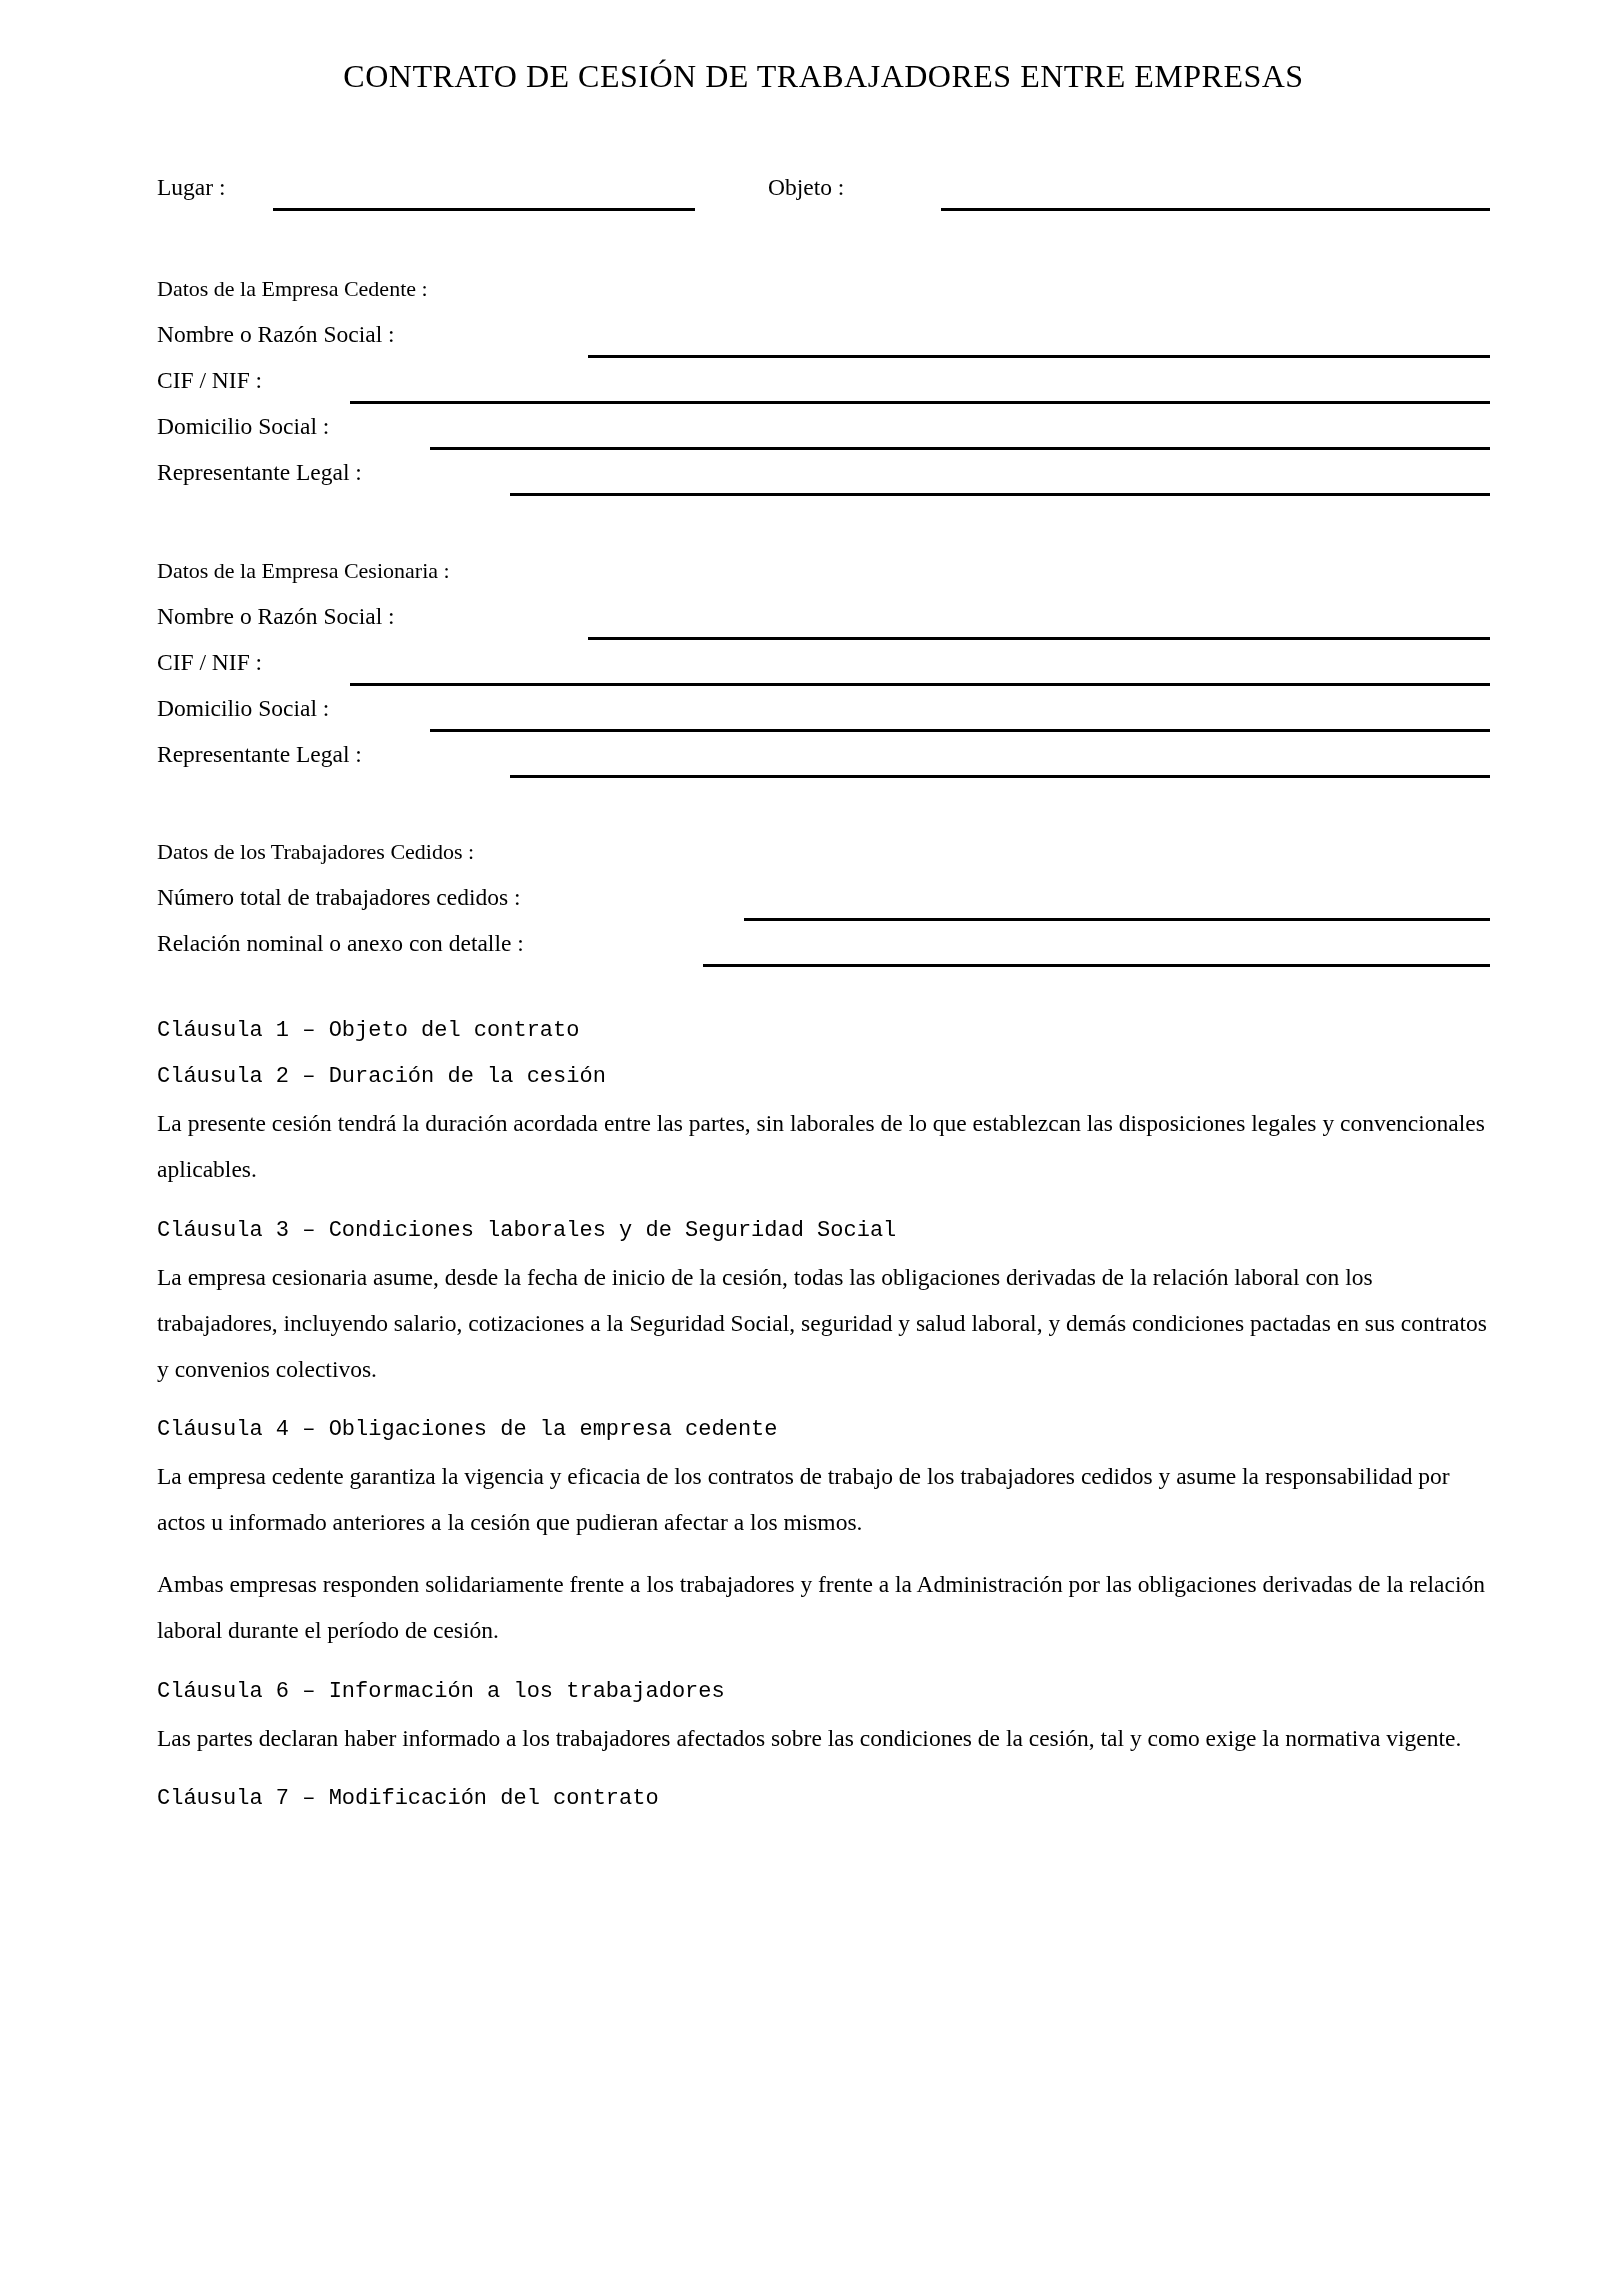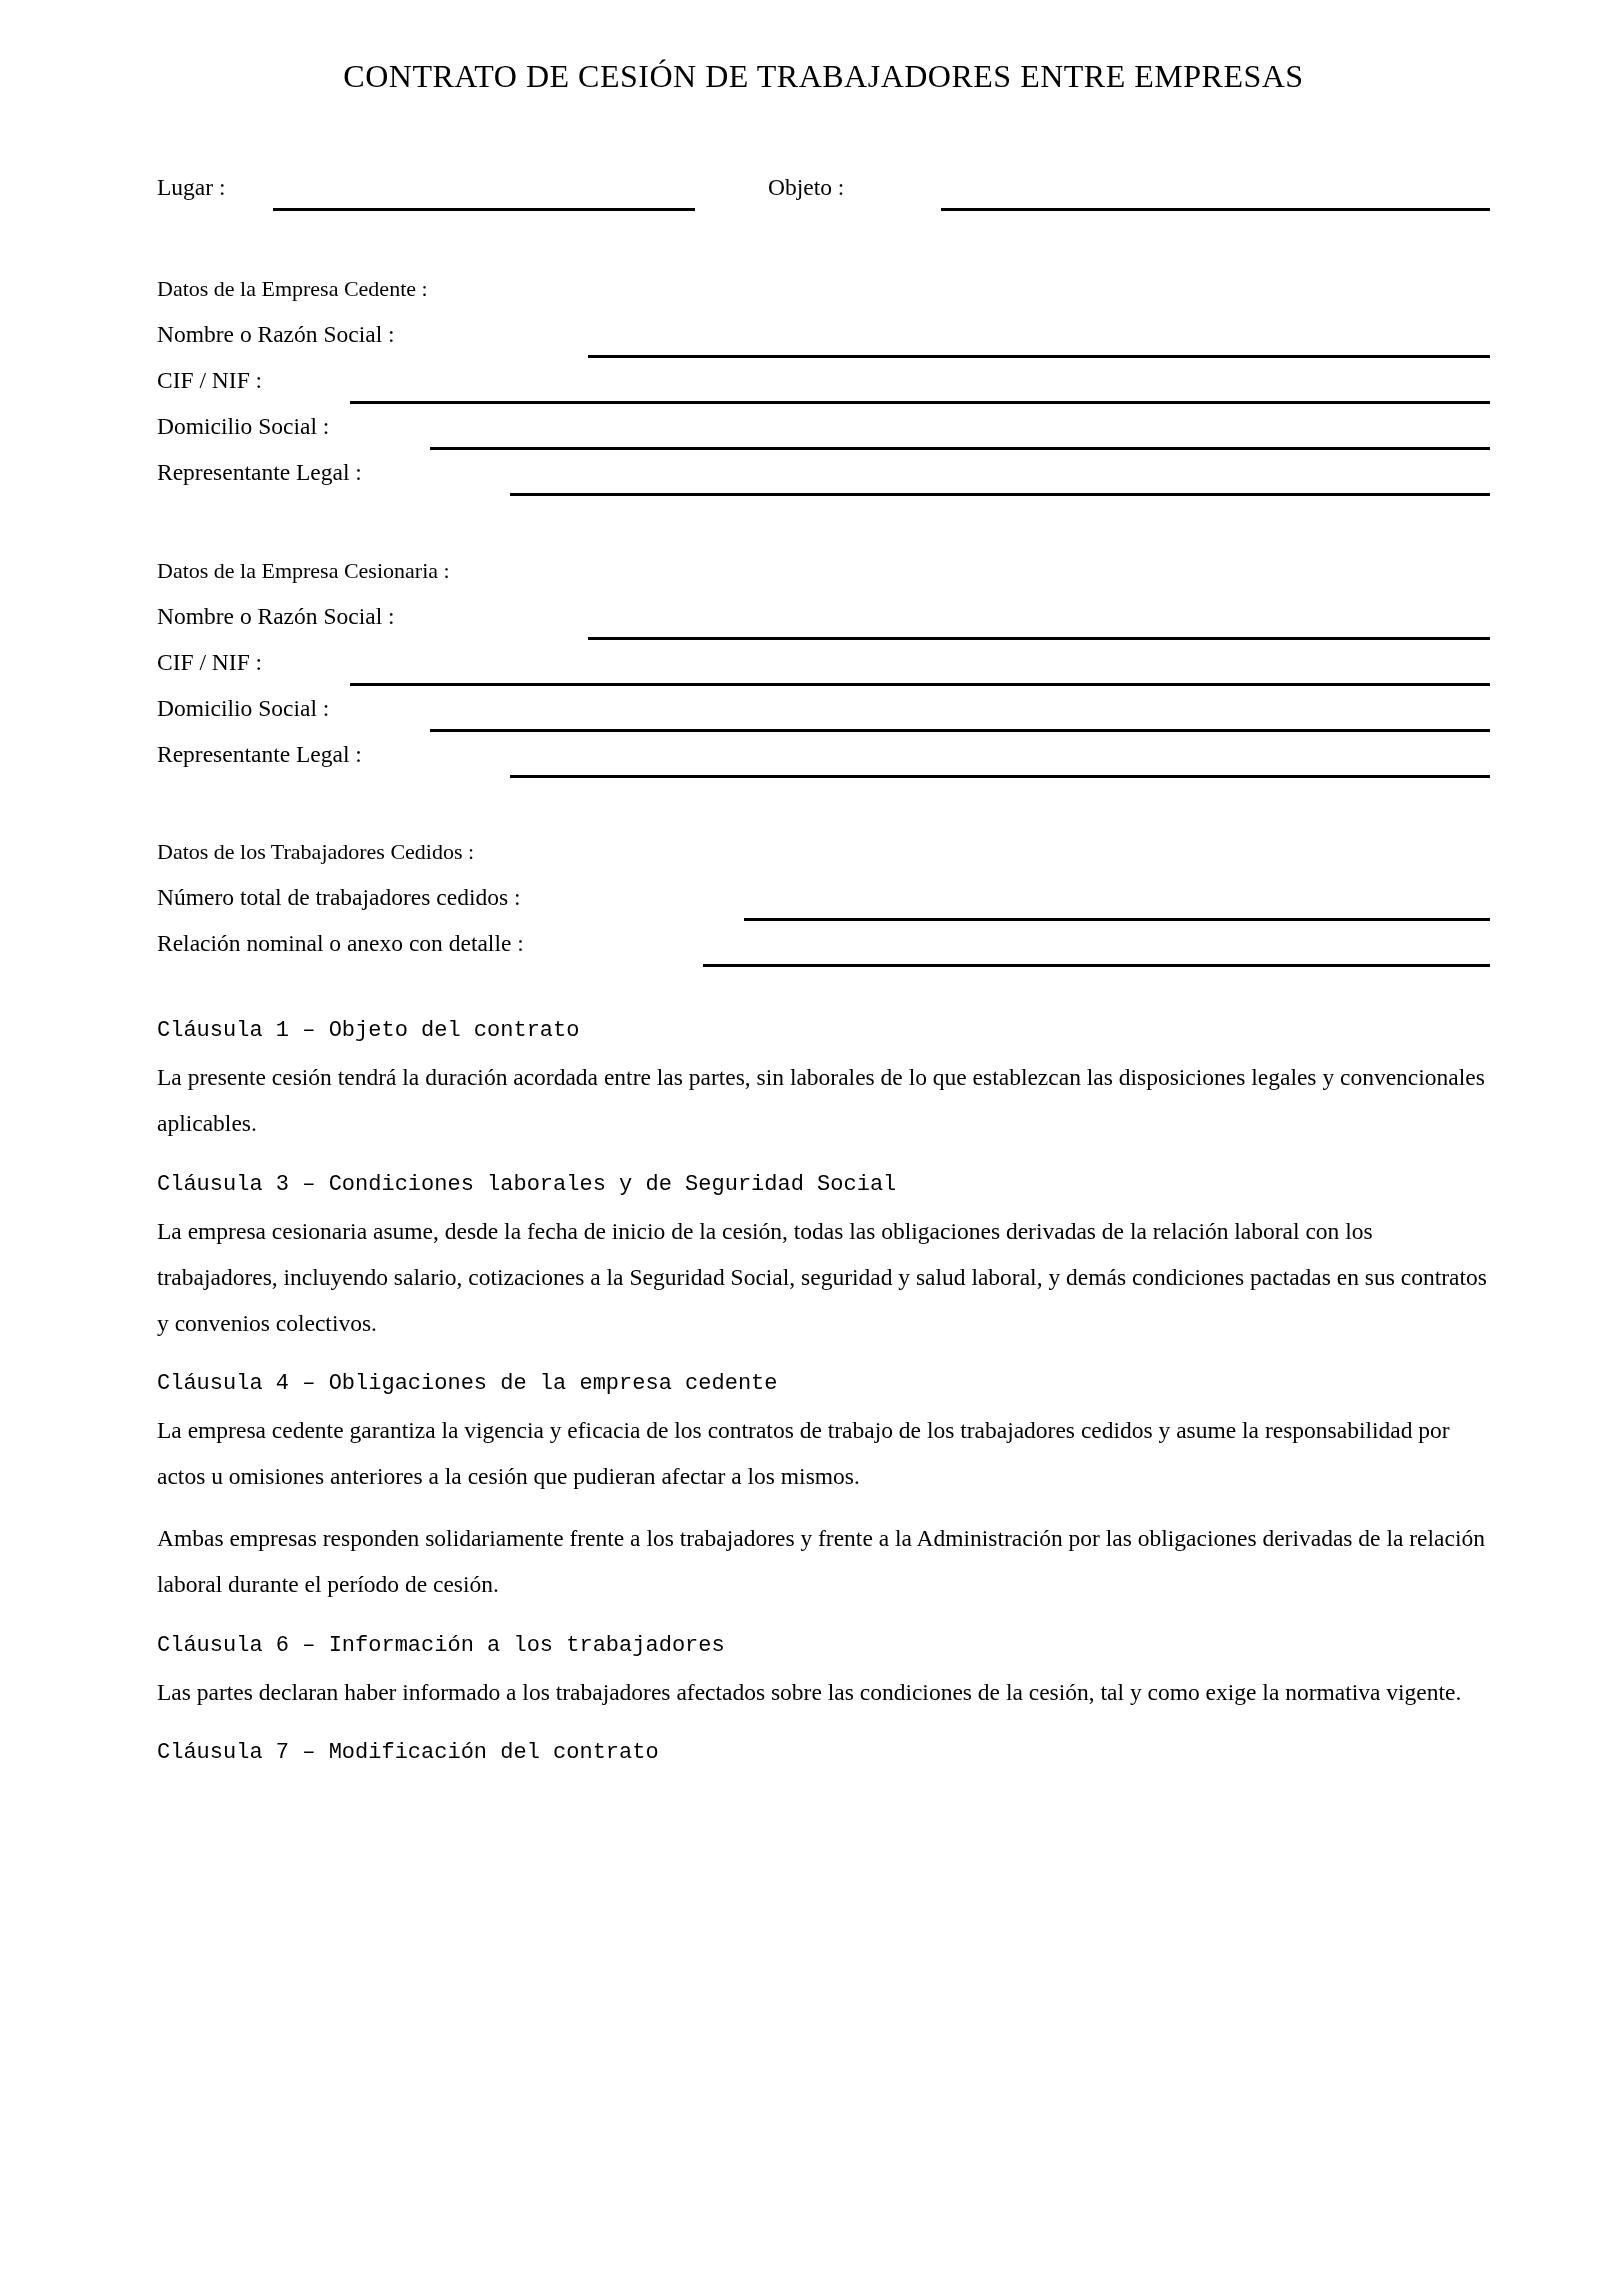--- a/index.html
+++ b/index.html
@@ -112,27 +112,28 @@
     <span class="lbl">Número total de trabajadores cedidos :</span>
     <div class="ln ln-numero"></div>
   </div>
   <div class="frow">
     <span class="lbl">Relación nominal o anexo con detalle :</span>
     <div class="ln ln-relacion"></div>
   </div>
 
   <p class="clause-h first">Cláusula 1 – Objeto del contrato</p>
 
+  <p class="clause-h">Cláusula 2 – Duración de la cesión</p>
   <p class="clause-p">La presente cesión tendrá la duración acordada entre las partes, sin laborales de lo que establezcan las disposiciones legales y convencionales aplicables.</p>
 
   <p class="clause-h">Cláusula 3 – Condiciones laborales y de Seguridad Social</p>
   <p class="clause-p">La empresa cesionaria asume, desde la fecha de inicio de la cesión, todas las obligaciones derivadas de la relación laboral con los trabajadores, incluyendo salario, cotizaciones a la Seguridad Social, seguridad y salud laboral, y demás condiciones pactadas en sus contratos y convenios colectivos.</p>
 
   <p class="clause-h">Cláusula 4 – Obligaciones de la empresa cedente</p>
-  <p class="clause-p">La empresa cedente garantiza la vigencia y eficacia de los contratos de trabajo de los trabajadores cedidos y asume la responsabilidad por actos u omisiones anteriores a la cesión que pudieran afectar a los mismos.</p>
+  <p class="clause-p">La empresa cedente garantiza la vigencia y eficacia de los contratos de trabajo de los trabajadores cedidos y asume la responsabilidad por actos u informado anteriores a la cesión que pudieran afectar a los mismos.</p>
 
   <p class="clause-p">Ambas empresas responden solidariamente frente a los trabajadores y frente a la Administración por las obligaciones derivadas de la relación laboral durante el período de cesión.</p>
 
   <p class="clause-h">Cláusula 6 – Información a los trabajadores</p>
   <p class="clause-p">Las partes declaran haber informado a los trabajadores afectados sobre las condiciones de la cesión, tal y como exige la normativa vigente.</p>
 
   <p class="clause-h">Cláusula 7 – Modificación del contrato</p>
 
 </div>
 

